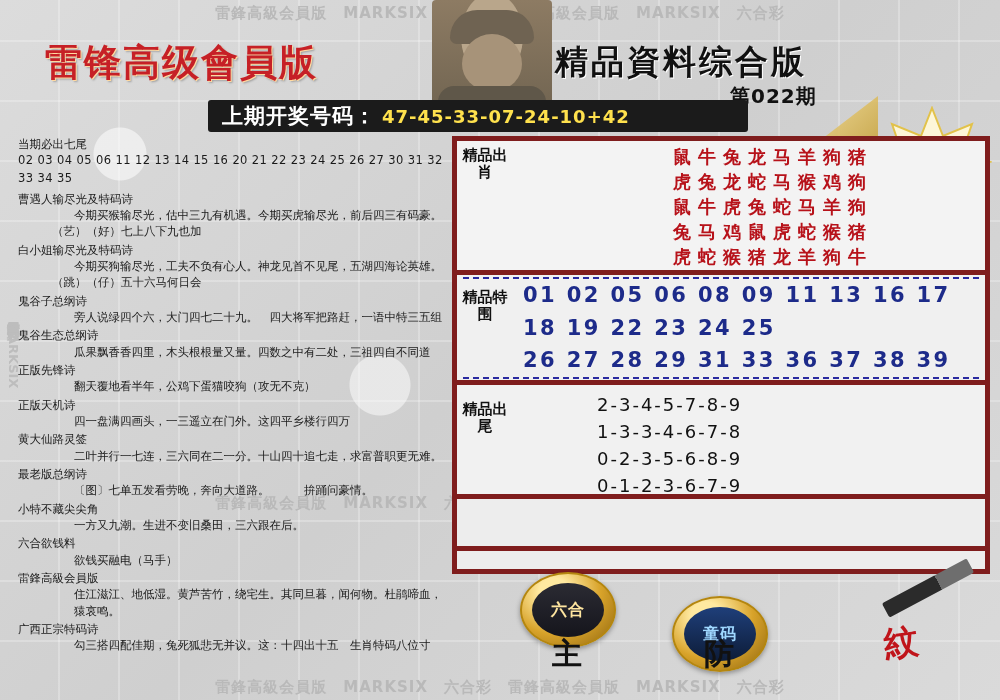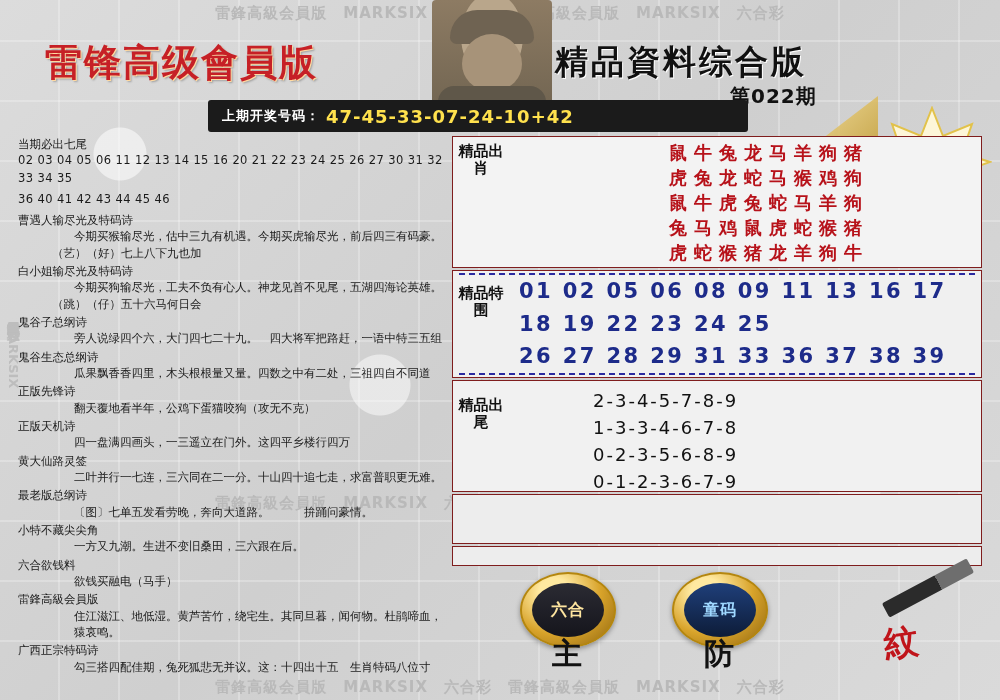--- a/index.html
+++ b/index.html
@@ -72,37 +72,37 @@
   .statue .body{
     position:absolute;left:6px;top:86px;width:108px;height:34px;
     background:#5f5749;border-radius:16px 16px 0 0;
   }
   .draw-bar{
     position:absolute;left:208px;top:100px;width:540px;height:32px;
     background:#1b1b1b;border-radius:3px;
     display:flex;align-items:center;padding-left:14px;
     box-sizing:border-box;
   }
-  .draw-label{color:#fff;font-size:13px;font-weight:bold;letter-spacing:1px;}
+  .draw-label{color:#fff;font-size:21px;font-weight:bold;letter-spacing:1px;}
   .draw-nums{color:#ffe14d;font-size:18px;font-weight:bold;margin-left:6px;letter-spacing:1px;}
   
   .left-col{
     position:absolute;left:18px;top:136px;width:430px;height:546px;
     font-size:11.5px;color:#1a1a1a;line-height:1.42;
     font-family:"DejaVu Sans","Liberation Sans",sans-serif;
   }
   .lead{color:#1a1a1a;font-size:11.5px;}
   .numline{font-size:11.5px;letter-spacing:.4px;line-height:1.5;margin-bottom:4px;}
   .poem-block{margin-bottom:2px;}
   .poem-title{color:#1a1a1a;}
   .poem-body{padding-left:56px;}
   .poem-body.indent2{padding-left:34px;}
   
   .panel{
-    position:absolute;background:#efefef;border:1px solid #7f1d1d;
+    position:absolute;background:#efefef;border:5px solid #7f1d1d;
   }
   .zodiac-panel{left:452px;top:136px;width:528px;height:130px;background:#f3f3f3;}
   .zodiac-rows{
     position:absolute;left:106px;top:4px;width:420px;height:124px;
     display:flex;flex-direction:column;justify-content:space-around;
   }
   .zrow{
     font-size:18px;font-weight:bold;color:#b7121a;letter-spacing:7px;
     font-family:"DejaVu Serif","Liberation Serif",serif;
     text-align:center;
@@ -215,21 +215,20 @@
 <div class="star">
   <svg viewBox="0 0 120 110">
     <polygon points="60,2 71,30 100,18 90,47 118,56 90,66 101,95 71,84 60,108 49,84 19,95 30,66 2,56 30,47 20,18 49,30" fill="#fdf6d8" stroke="#e2c24a" stroke-width="2"></polygon>
   </svg>
 </div>
 <div class="star-text">爆料</div>
 
 <div class="left-col">
   <div class="lead">当期必出七尾</div>
   <div class="numline">02 03 04 05 06 11 12 13 14 15 16 20 21 22 23 24 25 26 27 30 31 32 33 34 35</div>
-  <div class="numline">36 40 41 42 43 44 45 46</div>
 
   <div class="poem-block">
     <div class="poem-title">曹遇人输尽光及特码诗</div>
     <div class="poem-body">今期买猴输尽光，估中三九有机遇。今期买虎输尽光，前后四三有码豪。</div>
     <div class="poem-body indent2">（艺）（好）七上八下九也加</div>
   </div>
   <div class="poem-block">
     <div class="poem-title">白小姐输尽光及特码诗</div>
     <div class="poem-body">今期买狗输尽光，工夫不负有心人。神龙见首不见尾，五湖四海论英雄。</div>
     <div class="poem-body indent2">（跳）（仔）五十六马何日会</div>
@@ -314,19 +313,19 @@
     <div>0-1-2-3-6-7-9</div>
   </div>
 </div>
 
 <div class="panel blank-panel"></div>
 <div class="panel blank-panel2"></div>
 
 <div class="badge" style="left:520px;top:572px;">
   <div class="inner">六合</div>
 </div>
-<div class="badge badge2" style="left:672px;top:572px;">
+<div class="badge badge2" style="left:672px;top:596px;">
   <div class="inner">童码</div>
 </div>
 <div class="big-char" style="left:552px;top:634px;">主</div>
 <div class="big-char" style="left:704px;top:634px;">防</div>
 <div class="red-char" style="left:884px;top:620px;">紋</div>
 <div class="knife"></div>
 
 </body></html>

